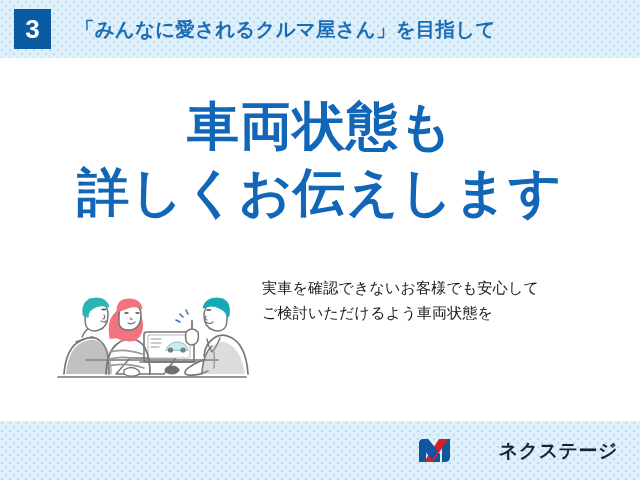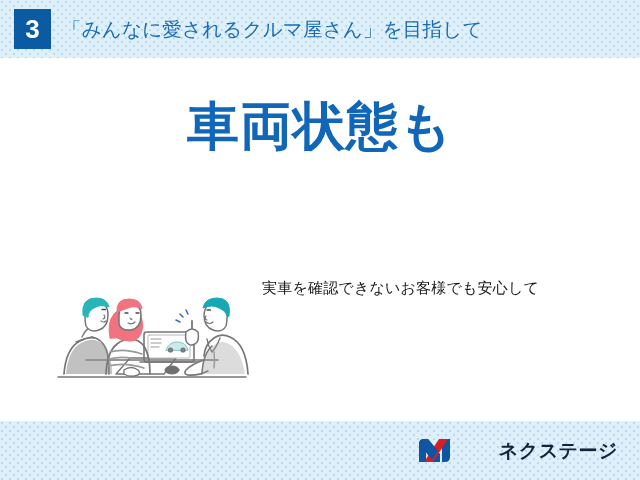--- a/index.html
+++ b/index.html
@@ -57,24 +57,24 @@
     font-size: 26px;
     font-weight: bold;
     display: flex;
     align-items: center;
     justify-content: center;
     letter-spacing: 0;
     line-height: 1;
     flex: none;
   }
   .header-title {
-    margin-left: 11px;
+    margin-left: 24px;
     color: #1a6cb4;
     font-size: 19.5px;
-    font-weight: normal;
+    font-weight: bold;
     letter-spacing: 0.2px;
     white-space: nowrap;
   }
 
   
   .main {
     position: absolute;
     left: 0;
     top: 58px;
     width: 640px;
@@ -175,20 +175,21 @@
     <div class="header-inner">
       <div class="badge">3</div>
       <div class="header-title">「みんなに愛されるクルマ屋さん」を目指して</div>
     </div>
   </div>
 
   <div class="main">
 
     <div class="headline">
       <span class="line">車両状態も</span>
+      <span class="line">詳しくお伝えします</span>
     </div>
 
     <div class="bottom-row">
 
       <div class="illustration">
         <svg viewBox="0 0 200 125" width="200" height="125" xmlns="http://www.w3.org/2000/svg" fill="none" stroke="#767676" stroke-width="1.6" stroke-linecap="round" stroke-linejoin="round">
 
           <g>
             <path d="M6 103 L194 103" stroke="#767676" stroke-width="1.6"></path>
             <path d="M34 86 L166 86" stroke="#767676" stroke-width="1.4"></path>
@@ -269,20 +270,21 @@
 
             <path d="M128 40 l3 3 M134 36 l2 4 M124 46 l4 2" stroke="#3f6fb5" stroke-width="1.6"></path>
 
             <path d="M150 100 q1 -20 11 -28 q7 -6 14 -3 q14 6 18 31 z" fill="#9c9c9c" fill-opacity="0.35" stroke="none"></path>
           </g>
         </svg>
       </div>
 
       <div class="paragraph">
         <span class="pline">実車を確認できないお客様でも安心して</span>
+        <span class="pline">ご検討いただけるよう車両状態を</span>
       </div>
 
     </div>
   </div>
 
   <div class="footer dotted">
     <div class="footer-inner">
       <div class="logo-mark">
         <svg viewBox="0 0 34 25" width="34" height="25" xmlns="http://www.w3.org/2000/svg">
           <path d="M1 24 L1 6 Q1 1 6 1 L10 1 L22 16 L22 24 L15 24 L8 14 L8 24 Z" fill="#10559f"></path>

